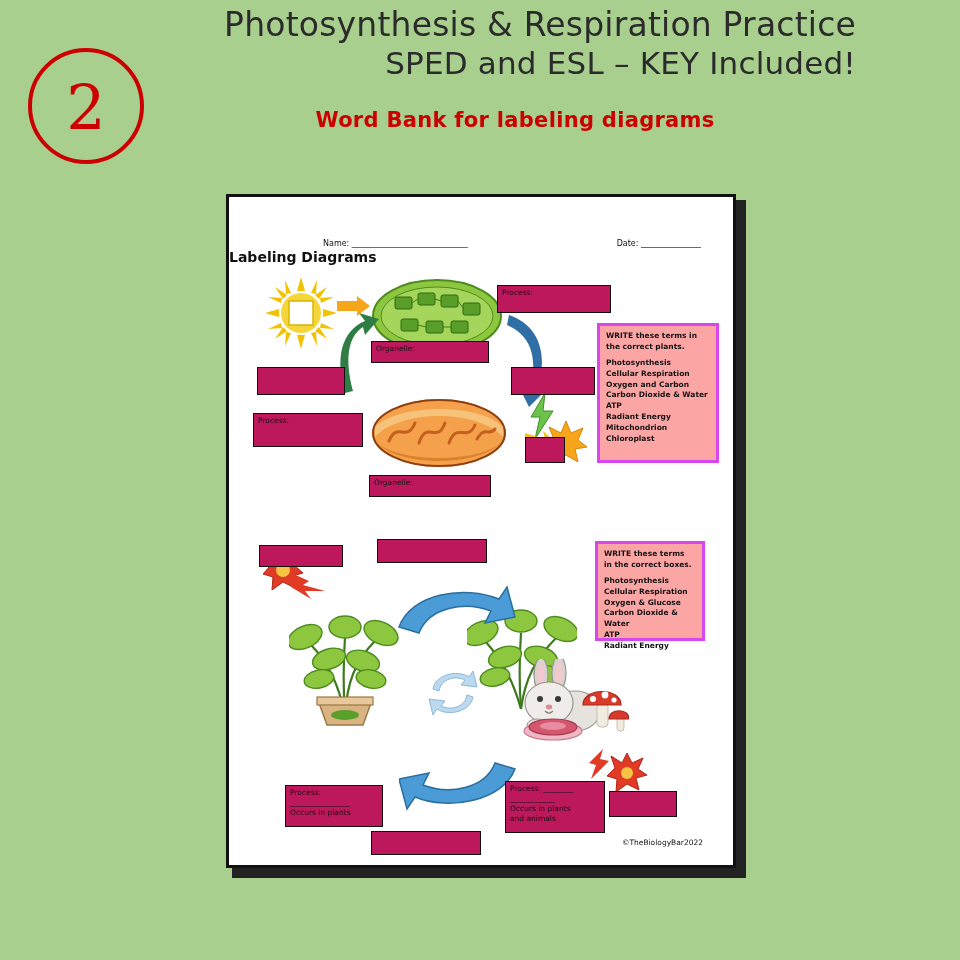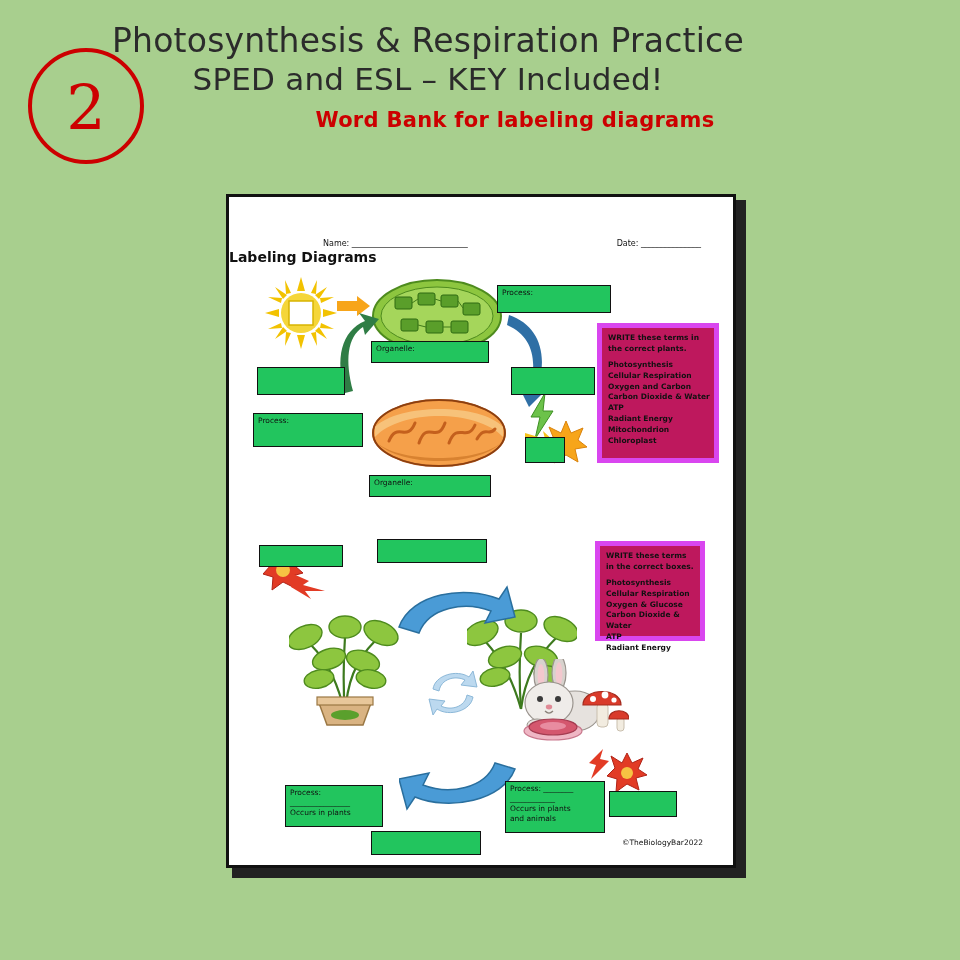--- a/index.html
+++ b/index.html
@@ -19,22 +19,22 @@
     width: 960px;
     height: 960px;
   }
 
   
   .header {
     position: absolute;
     top: 0;
     left: 0;
     width: 856px;
-    text-align: center;
-    padding-top: 22px;
+    text-align: right;
+    padding-top: 6px;
   }
   .header-line1, .header-line2 {
     font-family: "DejaVu Sans", sans-serif;
     font-size: 33px;
     color: #2b2b2b;
     line-height: 1.18;
     letter-spacing: 0.2px;
   }
   .header-line2 {
     font-size: 31px;
@@ -119,33 +119,33 @@
     width: 100%;
     text-align: left;
     font-size: 14px;
     font-weight: bold;
     color: #111;
   }
 
   .box {
     position: absolute;
     border: 1px solid #111;
-    background: #22c55e;
+    background: #be185d;
     box-sizing: border-box;
     font-size: 7.5px;
     color: #111;
     padding: 2px 4px;
     line-height: 1.35;
   }
   .box.blank { }
 
   .wordbank {
     position: absolute;
-    border: 5px solid #d946ef;
-    background: #be185d;
+    border: 3px solid #d946ef;
+    background: #fca5a5;
     box-sizing: border-box;
     padding: 5px 6px;
     font-size: 7.5px;
     font-weight: bold;
     color: #111;
     line-height: 1.45;
   }
   .wordbank .wb-head {
     font-weight: bold;
     margin-bottom: 5px;

